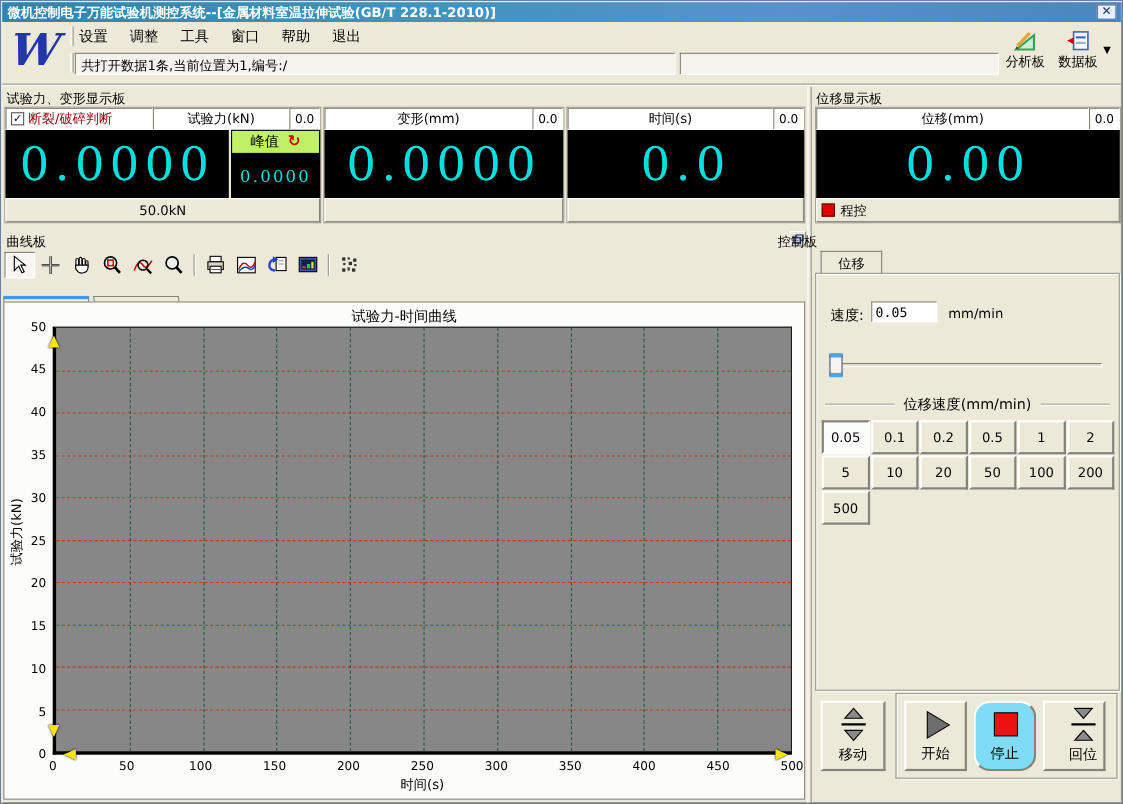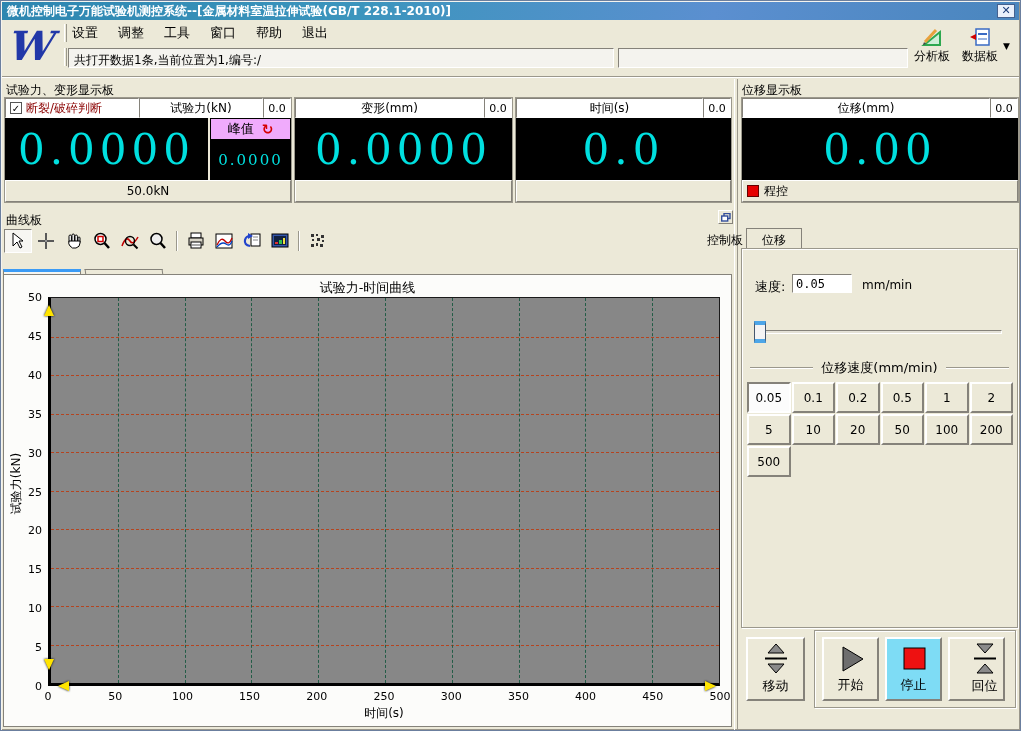--- a/index.html
+++ b/index.html
@@ -37,21 +37,21 @@
   .cell { background:#FFFFFF; border:1px solid; border-color:#85827A #FFF #FFF #85827A;
     font-size:12px; display:flex; align-items:center; justify-content:center; }
   .chk-cell { justify-content:flex-start; padding-left:4px; gap:4px; color:var(--alert_text,#8B0000); }
   .checkbox { width:12px; height:12px; background:#fff; border:1px solid #555; font-size:10px; line-height:11px;
     text-align:center; color:#000; flex:0 0 auto; }
   .aux-cell { width:28px; flex:0 0 auto; font-size:11px; }
   .body { display:flex; height:62px; background:var(--display_bg,#000); }
   .bigval { flex:1; display:flex; align-items:center; justify-content:center;
     color:var(--display_text,#00E0E0); font:42px "DejaVu Serif",serif; letter-spacing:5px; }
   .sidecol { width:83px; display:flex; flex-direction:column; border-left:2px solid #ECE9D8; }
-  .peak-btn { height:22px; background:#f0abfc; border:1px solid #000; display:flex; align-items:center;
+  .peak-btn { height:22px; background:#bef264; border:1px solid #000; display:flex; align-items:center;
     justify-content:center; gap:8px; font-size:13px; cursor:default; }
   .refresh { color:#D50000; font-weight:bold; font-size:14px; }
   .peak-val { flex:1; background:#000; color:var(--display_text,#00E0E0); font-size:15px; letter-spacing:2px;
     display:flex; align-items:center; justify-content:center; font-family:"DejaVu Serif",serif; }
   .ftr { height:22px; border:1px solid; border-color:#FFF #85827A #85827A #FFF; background:#ECE9D8;
     font-size:12px; display:flex; align-items:center; justify-content:center; }
   .ftr.left { justify-content:flex-start; gap:5px; padding-left:4px; }
   .redsq { width:12px; height:12px; background:#E60000; border:1px solid #600; }
   .vsplit { position:absolute; left:733px; top:78px; width:4px; height:651px;
     border-left:1px solid #fff; border-right:1px solid #9B988C; }
@@ -106,21 +106,21 @@
   .sep-line { flex:1; height:2px; border-top:1px solid #9B988C; border-bottom:1px solid #FFF; }
   .sep-text { font-size:13px; }
   .speed-grid { position:absolute; left:5px; top:133px; width:266px; display:grid;
     grid-template-columns:repeat(6,1fr); gap:1px; }
   .spd { height:31px; font-size:12px; background:#ECE9D8; cursor:default;
     border:2px solid; border-color:#FFF #85827A #85827A #FFF; font-family:"DejaVu Sans","Liberation Sans",sans-serif; }
   .spd.pressed { background:#FCFCFC; border-color:#85827A #FFF #FFF #85827A; }
   .bigbtn { position:absolute; width:57px; height:64px; background:#ECE9D8; cursor:default;
     border:2px solid; border-color:#FFF #85827A #85827A #FFF;
     display:flex; flex-direction:column; align-items:center; justify-content:center; gap:2px; font-size:13px; }
-  .bigbtn.stop { background:var(--stop_button_bg,#7EDCF5); }
+  .bigbtn.stop { background:var(--stop_button_bg,#7EDCF5);border-radius:15px; }
   .btn-group { position:absolute; left:813px; top:629px; width:202px; height:78px;
     border:1px solid #9B988C; box-shadow:inset 1px 1px 0 #fff, 1px 1px 0 #fff; }
 </style>
 </head>
 <body>
 
 <div class="window">
 
   <div class="titlebar">
     <span>微机控制电子万能试验机测控系统--[金属材料室温拉伸试验(GB/T 228.1-2010)]</span>
@@ -381,21 +381,21 @@
         <div class="xtick" style="left: 50%;">250</div>
         <div class="xtick" style="left: 60%;">300</div>
         <div class="xtick" style="left: 70%;">350</div>
         <div class="xtick" style="left: 80%;">400</div>
         <div class="xtick" style="left: 90%;">450</div>
         <div class="xtick" style="left: 100%;">500</div>
       </div>
     <div class="xlab">时间(s)</div>
   </div>
 
-  <div class="sec-label" style="left:706px;top:211px;margin-top:20px;">控制板</div>
+  <div class="sec-label" style="left:706px;top:211px;">控制板</div>
   <div class="ctrl-tab">位移</div>
   <div class="ctrl-box">
     <span class="speed-label">速度:</span>
     <input class="speed-input" value="0.05" style="">
     <span class="speed-unit">mm/min</span>
     <div class="slider">
       <div class="track"></div>
       <div class="thumb"></div>
     </div>
     <div class="sep-row">

